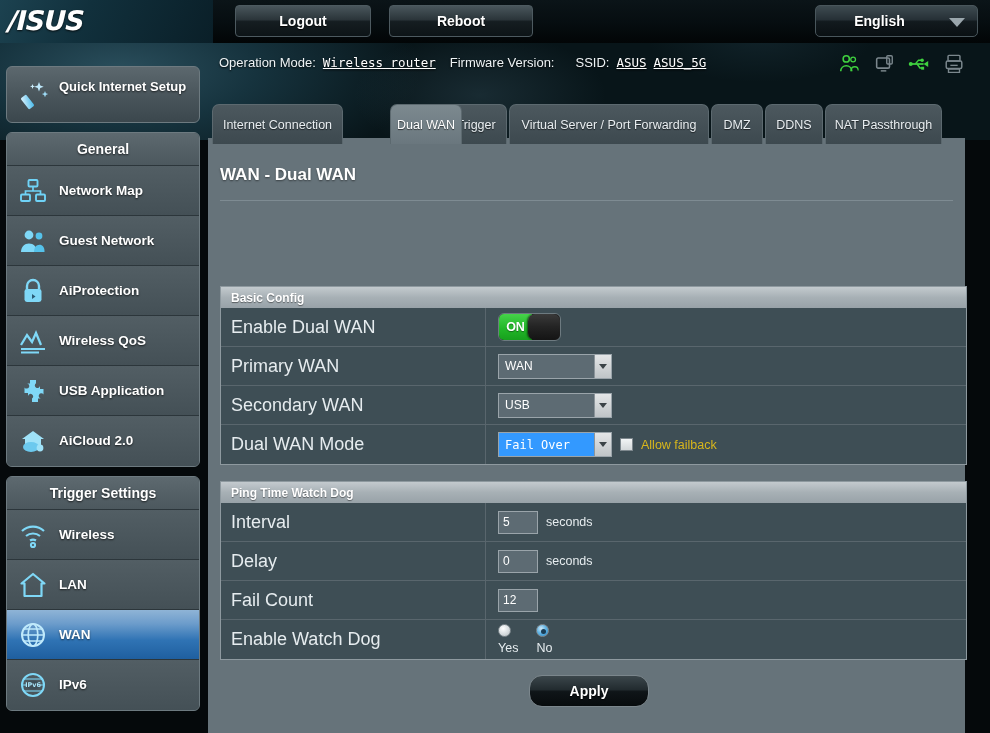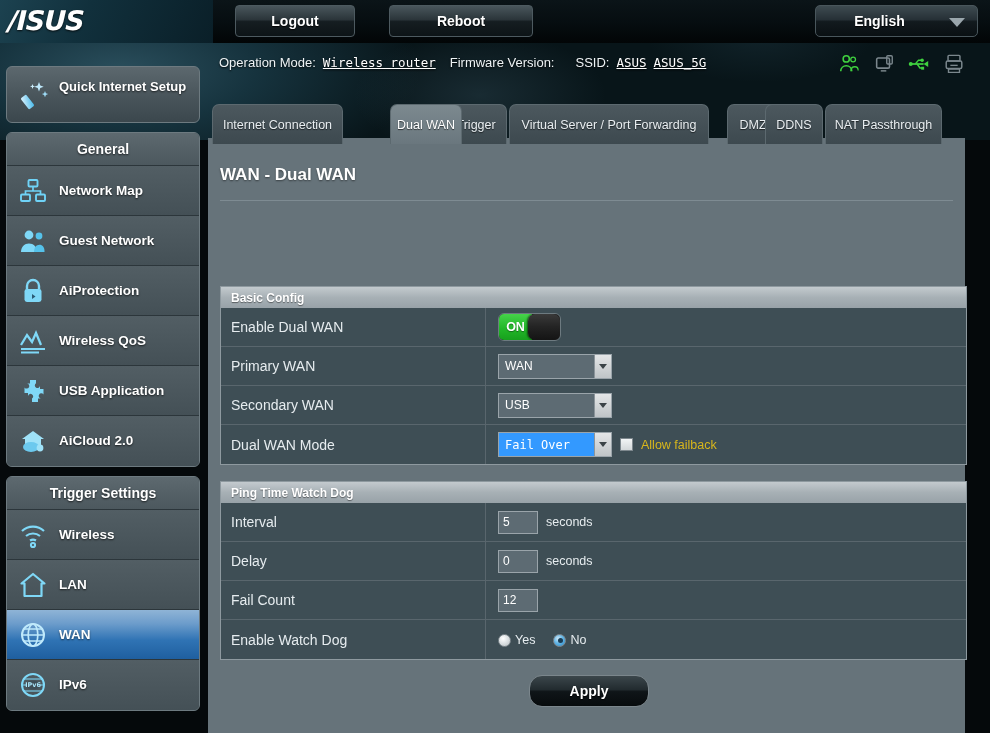--- a/index.html
+++ b/index.html
@@ -58,21 +58,21 @@
     position: absolute; top: 5px; height: 32px;
     border: 1px solid #4d5a60;
     border-radius: 4px;
     background: linear-gradient(180deg, #49565c 0%, #2b353a 45%, #151d21 52%, #0d1417 100%);
     color: #ffffff;
     font-size: 14px; font-weight: bold;
     line-height: 30px; text-align: center;
     text-shadow: 0 1px 1px rgba(0,0,0,.9);
     cursor: pointer;
   }
-  #btn-logout { left: 235px; width: 120px; }
+  #btn-logout { left: 235px; width: 136px; }
   #btn-reboot { left: 389px; width: 144px; }
 
   .langbtn {
     position: absolute; right: 12px; top: 5px; width: 163px; height: 32px;
     border: 1px solid #49565c; border-radius: 5px;
     background: linear-gradient(180deg, #3e4b51 0%, #263036 45%, #121a1e 52%, #0a1013 100%);
     cursor: pointer;
   }
   .langbtn .lang-label {
     position: absolute; left: 0; right: 34px; top: 0;
@@ -261,21 +261,21 @@
     background: #3e4e55;
     border-bottom: 1px solid #59666d;
   }
   .frow:last-child { border-bottom: none; }
   .fcell-label {
     width: 265px;
     flex: 0 0 265px;
     padding: 0 0 0 10px;
     display: flex; align-items: center;
     color: #e6ecef;
-    font-size: 14px;
+    font-size: 18px;
     border-right: 1px solid #59666d;
   }
   .fcell-value {
     flex: 1;
     display: flex; align-items: center;
     padding-left: 12px;
     gap: 8px;
     color: #e6ecef;
     font-size: 12.5px;
   }
@@ -362,21 +362,21 @@
     border: 1px solid #9aa4aa;
     color: #ffffff;
     font-size: 12px;
     font-family: "Liberation Sans", sans-serif;
     padding: 0 0 0 4px;
     outline: none;
   }
   .unit { color: #e6ecef; font-size: 12.5px; }
 
   
-  .radiowrap { display: inline-flex; align-items: flex-end; gap: 4px; margin-right: 10px; }
+  .radiowrap { display: inline-flex; align-items: flex-start; gap: 4px; margin-right: 10px; flex-direction: column; }
   .radio {
     width: 13px; height: 13px; border-radius: 50%;
     background: radial-gradient(circle at 38% 32%, #ffffff 0%, #dadfe1 50%, #b7bec1 100%);
     border: 1px solid #808a90;
     cursor: pointer;
     position: relative;
   }
   .radio.on {
     background: radial-gradient(circle at 38% 32%, #cfe8f7 0%, #63b6e6 45%, #2a87c4 100%);
   }
@@ -572,21 +572,21 @@
         <div class="nav-lbl">IPv6</div>
       </div>
     </div>
   </div>
 
   <div class="tabs">
     <div class="tab" style="left:4px;  width:131px;">Internet Connection</div>
     <div class="tab active" style="left:137px;width:72px;">Dual WAN</div>
     <div class="tab" style="left:211px;width:88px;">Port Trigger</div>
     <div class="tab" style="left:301px;width:200px;">Virtual Server / Port Forwarding</div>
-    <div class="tab" style="left:503px;width:52px;margin-left:16px;">DMZ</div>
+    <div class="tab" style="left:503px;width:52px;">DMZ</div>
     <div class="tab" style="left:557px;width:58px;">DDNS</div>
     <div class="tab" style="left:617px;width:117px;">NAT Passthrough</div>
   </div>
 
   <div class="mainpanel">
     <div class="panel-inner">
 
       <div class="page-title">WAN - Dual WAN</div>
       <div class="title-rule"></div>
 

